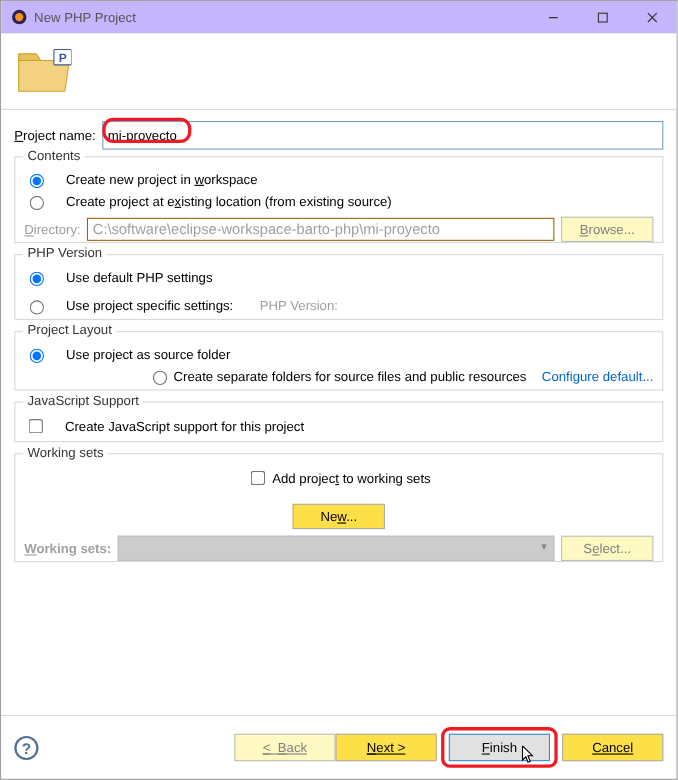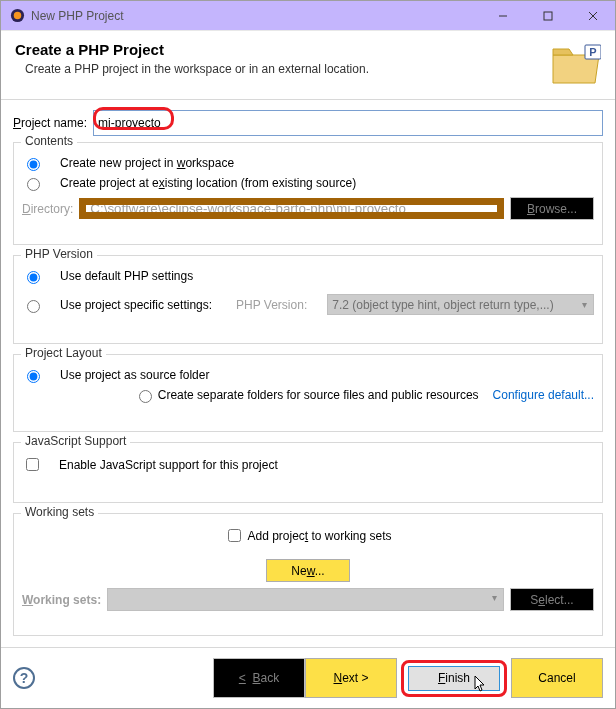--- a/index.html
+++ b/index.html
@@ -58,38 +58,38 @@
   .underline-accel { text-decoration: underline; }
   input[type=text].proj-input {
     flex: 1;
     border: 1px solid #7a9fd0;
     padding: 12px 4px;
     font-size: 12px;
     height: 26px;
   }
   input[type=text].disabled-input {
     flex: 1;
-    border: 7px solid #a16207;
+    border: 1px solid #a16207;
     background: #fff;
     color: #a0a0a0;
     padding: 2px 4px;
     height: 21px;
   }
   .highlight-red {
     position: relative;
     border: 3px solid #ed1c24;
     border-radius: 10px;
     padding: 1px 6px;
     margin-left: -3px;
   }
   
   .group {
     border: 1px solid #d8d8d8;
     margin: 6px 0 10px 0;
-    padding: 8px 8px 24px 8px;
+    padding: 8px 8px 0 8px;
     position: relative;
   }
   .group-title {
     position: absolute;
     top: -9px;
     left: 7px;
     background: #fff;
     padding: 0 4px;
     color: #333;
   }
@@ -107,21 +107,21 @@
   .btn {
     border: 1px solid #adadad;
     background: #fde047;
     height: 23px;
     min-width: 84px;
     font-size: 12px;
     padding: 0 10px;
     cursor: default;
   }
   .btn:disabled, .btn.disabled {
-    background: #000000;
+    background: #fef9c3;
     border: 1px solid #bfbfbf;
     color: #808080;
   }
   .combo-disabled {
     flex: 1;
     background: #cccccc;
     border: 1px solid #bfbfbf;
     color: #707070;
     height: 21px;
     padding: 2px 4px;
@@ -165,21 +165,21 @@
   .help-icon {
     width: 22px; height: 22px;
     border: 2px solid #4f6f93;
     border-radius: 50%;
     color: #4f6f93;
     display: flex; align-items: center; justify-content: center;
     font-weight: bold;
     font-size: 14px;
   }
   .footer-btns { margin-left: auto; display: flex; gap: 0; align-items: center; }
-  .footer-btns .btn { min-width: 92px; height: 40px; margin-left: 0; }
+  .footer-btns .btn { min-width: 92px; height: 25px; margin-left: 0; text-decoration: underline; }
   .default-btn-frame {
     border: 3px solid #ed1c24;
     border-radius: 8px;
     padding: 3px 4px;
     display: inline-flex;
     align-items: center;
     margin: 0 4px;
   }
   .default-btn {
     border: 1px solid #3091d8;
@@ -214,24 +214,20 @@
     <div class="win-btn close-btn">
       <svg width="10" height="10">
           <line x1="1" y1="1" x2="9" y2="9" stroke="#333" stroke-width="1"></line>
           <line x1="9" y1="1" x2="1" y2="9" stroke="#333" stroke-width="1"></line>
         </svg>
     </div>
   </div>
 </div>
 
 <div class="header">
-  <div class="header-left">
-    <div class="header-title">Create a PHP Project</div>
-    <div class="header-sub">Create a PHP project in the workspace or in an external location.</div>
-  </div>
   <svg class="header-icon" viewBox="0 0 50 42">
     <path d="M2 12 L2 40 L44 40 L48 12 Z" fill="#f2d280" stroke="#c9a227" stroke-width="1"></path>
     <path d="M2 12 L2 6 L18 6 L22 12 Z" fill="#e6c15e" stroke="#c9a227" stroke-width="1"></path>
     <rect x="34" y="2" width="16" height="14" rx="1" fill="#fff" stroke="#3b5998"></rect>
     <text x="42" y="13" text-anchor="middle" font-size="11" font-weight="bold" fill="#3b5998">P</text>
   </svg>
 </div>
 
 <div class="body-area">
 
@@ -266,23 +262,20 @@
     <span class="group-title">PHP Version</span>
     <div class="radio-row">
       <input type="radio" name="phpver" checked="" style="">
       <label>Use default PHP settings</label>
     </div>
     <div class="spacer-gap"></div>
     <div class="radio-row">
       <input type="radio" name="phpver" style="">
       <label>Use project specific settings:</label>
       <span style="color:#a0a0a0; margin:0 6px 0 10px;">PHP Version:</span>
-      <div class="combo-disabled">
-          <span>7.2 (object type hint, object return type,...)</span>
-        </div>
     </div>
   </div>
 
   <div class="group">
     <span class="group-title">Project Layout</span>
     <div class="radio-row">
       <input type="radio" name="layout" checked="" style="">
       <label>Use project as source folder</label>
     </div>
     <div class="radio-row flex-between" style="width:100%;">
@@ -291,21 +284,21 @@
         <label>Create separate folders for source files and public resources</label>
       </span>
       <span class="link">Configure default...</span>
     </div>
   </div>
 
   <div class="group">
     <span class="group-title">JavaScript Support</span>
     <div class="check-row">
       <input type="checkbox" style="">
-      <label>Enable JavaScript support for this project</label>
+      <label>Create JavaScript support for this project</label>
     </div>
   </div>
 
   <div class="group">
     <span class="group-title">Working sets</span>
     <div class="check-row flex-between" style="width:100%;flex-direction:column;">
       <span style="display:flex; align-items:center;">
         <input type="checkbox" style="">
         <label><span>Add projec</span><span class="underline-accel">t</span><span> to working sets</span></label>
       </span>

